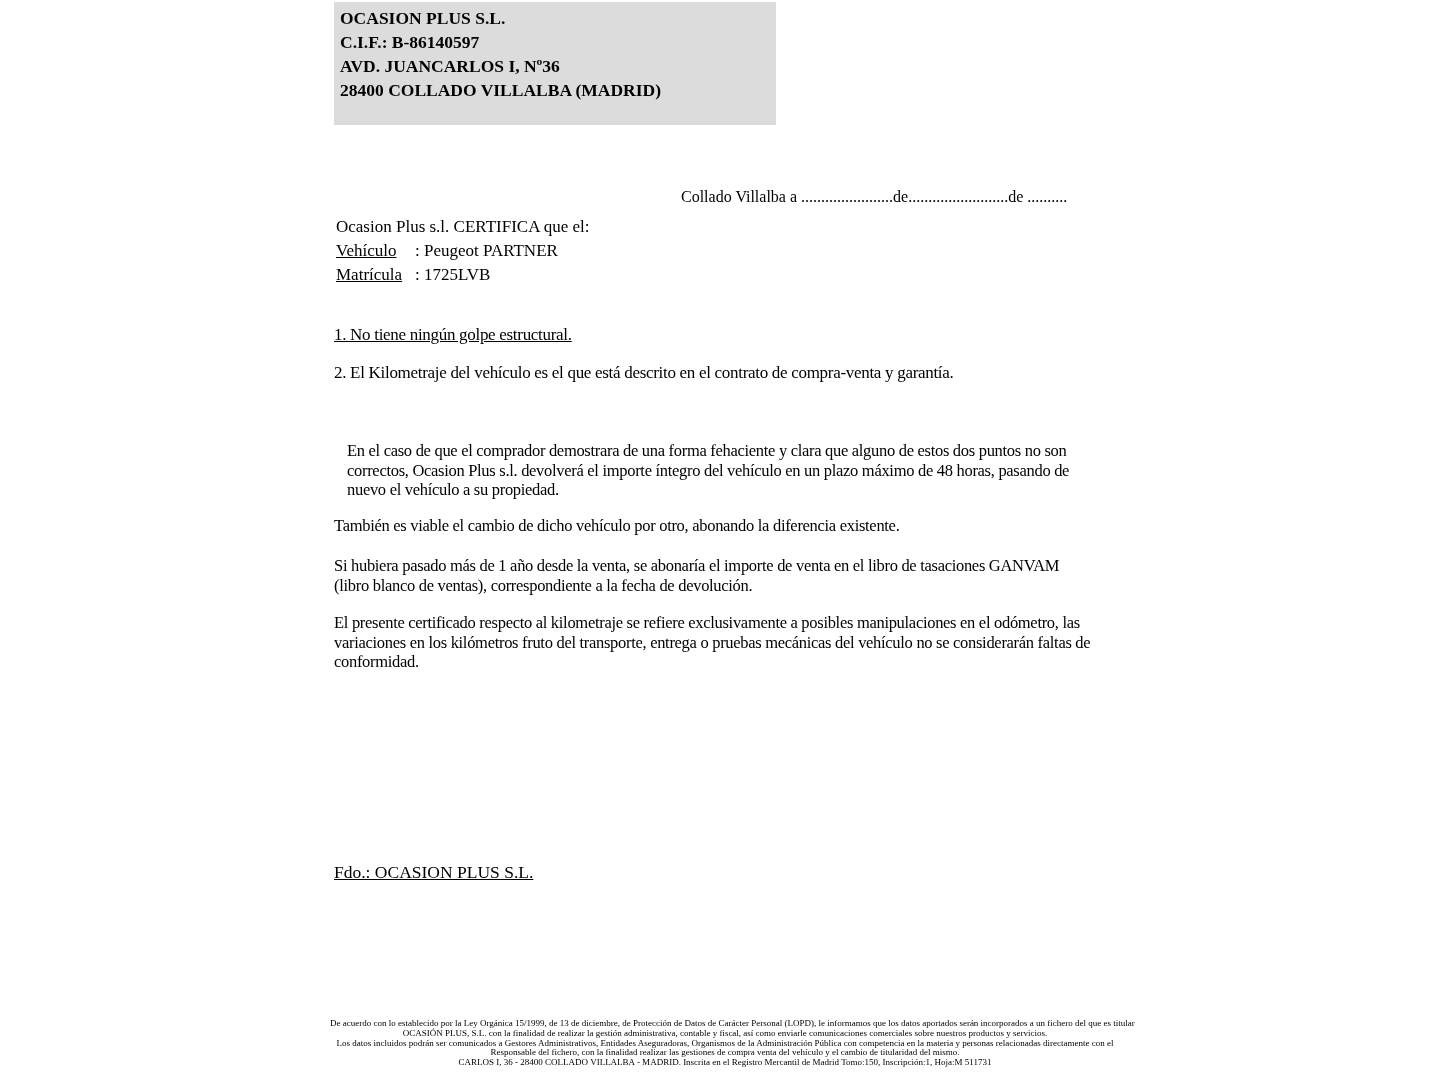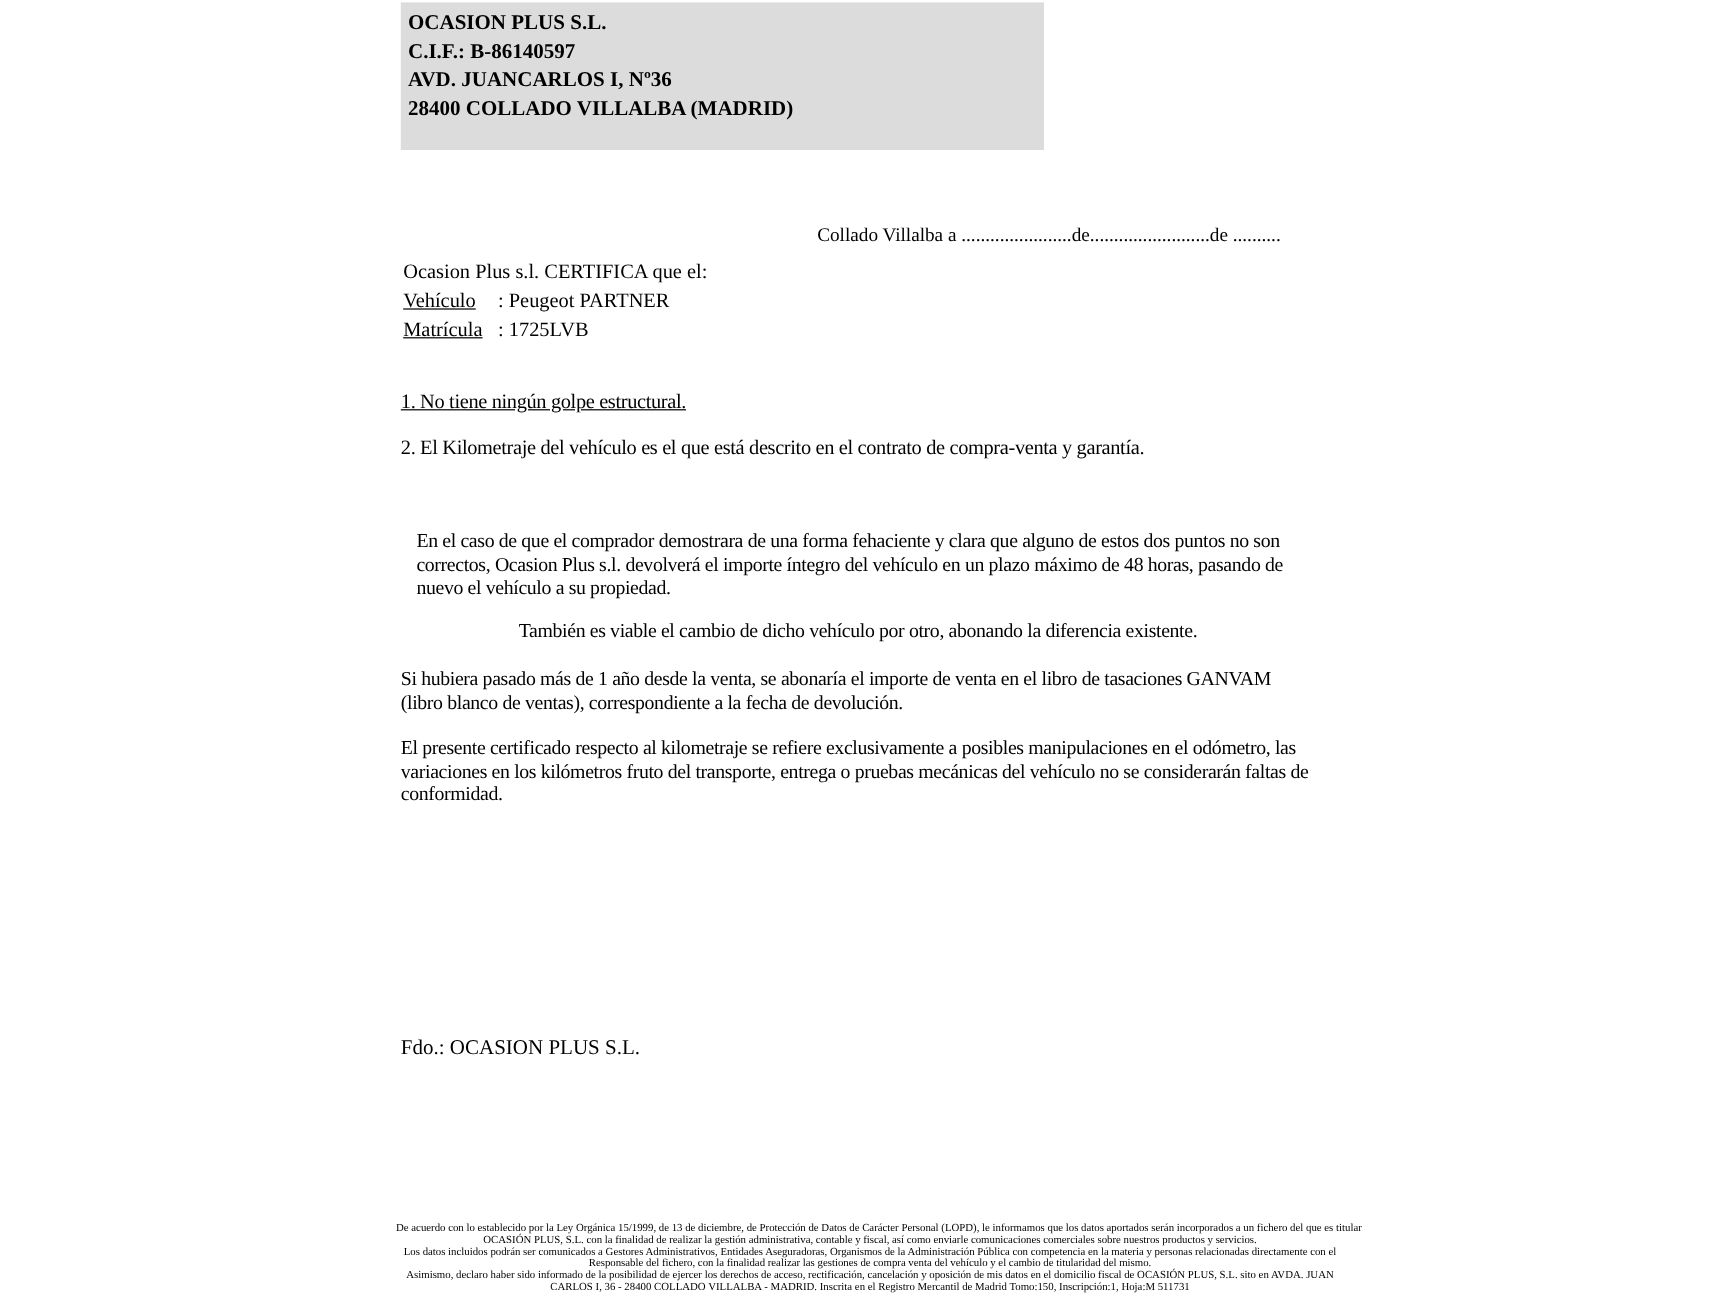--- a/index.html
+++ b/index.html
@@ -15,21 +15,21 @@
     position: absolute;
     top: 0; left: 0;
     width: 1440px;
     height: 1080px;
     overflow: hidden;
   }
   .header-box {
     position: absolute;
     left: 334px;
     top: 2px;
-    width: 536px;
+    width: 442px;
     height: 123px;
     background: #dcdcdc;
     padding: 4px 0 0 6px;
   }
   .header-box .hline {
     font-weight: bold;
     font-size: 17.5px;
     line-height: 24px;
     white-space: nowrap;
   }
@@ -64,29 +64,30 @@
   .point-2 { top: 363px; }
   .para {
     position: absolute;
     left: 334px;
     width: 762px;
     font-size: 16.5px;
     line-height: 19.7px;
     letter-spacing: -0.3px;
   }
   .para-1 { top: 441px; margin-left: 13px; }
-  .para-2 { top: 516px; text-align: center; }
+  .para-2 { top: 516px; }
   .para-3 { top: 556px; }
   .para-4 { top: 613px; }
   .signature {
     position: absolute;
     left: 334px;
     top: 862px;
     font-size: 17.5px;
     white-space: nowrap;
+    text-decoration: underline;
   }
   .legal-footer {
     position: absolute;
     left: 330px;
     top: 1019px;
     width: 790px;
     text-align: center;
   }
   .legal-footer .lline {
     font-size: 9px;
@@ -126,17 +127,16 @@
   <div class="para para-3">Si hubiera pasado más de 1 año desde la venta, se abonaría el importe de venta en el libro de tasaciones GANVAM (libro blanco de ventas), correspondiente a la fecha de devolución.</div>
   <div class="para para-4">El presente certificado respecto al kilometraje se refiere exclusivamente a posibles manipulaciones en el odómetro, las variaciones en los kilómetros fruto del transporte, entrega o pruebas mecánicas del vehículo no se considerarán faltas de conformidad.</div>
 
   <div class="signature">Fdo.: OCASION PLUS S.L.</div>
 
   <div class="legal-footer">
     <div class="lline">De acuerdo con lo establecido por la Ley Orgánica 15/1999, de 13 de diciembre, de Protección de Datos de Carácter Personal (LOPD), le informamos que los datos aportados serán incorporados a un fichero del que es titular</div>
     <div class="lline">OCASIÓN PLUS, S.L. con la finalidad de realizar la gestión administrativa, contable y fiscal, así como enviarle comunicaciones comerciales sobre nuestros productos y servicios.</div>
     <div class="lline">Los datos incluidos podrán ser comunicados a Gestores Administrativos, Entidades Aseguradoras, Organismos de la Administración Pública con competencia en la materia y personas relacionadas directamente con el</div>
     <div class="lline">Responsable del fichero, con la finalidad realizar las gestiones de compra venta del vehículo y el cambio de titularidad del mismo.</div>
-    <div class="lline">Asimismo, declaro haber sido informado de la posibilidad de ejercer los derechos de acceso, rectificación, cancelación y oposición de mis datos en el domicilio fiscal de OCASIÓN PLUS, S.L. sito en AVDA. JUAN</div>
     <div class="lline">CARLOS I, 36 - 28400 COLLADO VILLALBA - MADRID. Inscrita en el Registro Mercantil de Madrid Tomo:150, Inscripción:1, Hoja:M 511731</div>
   </div>
 
 </div>
 
 </body></html>

